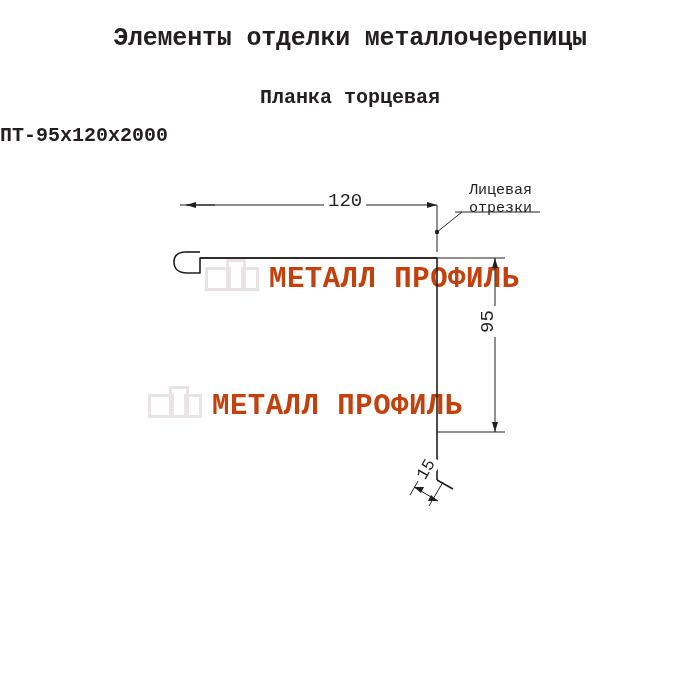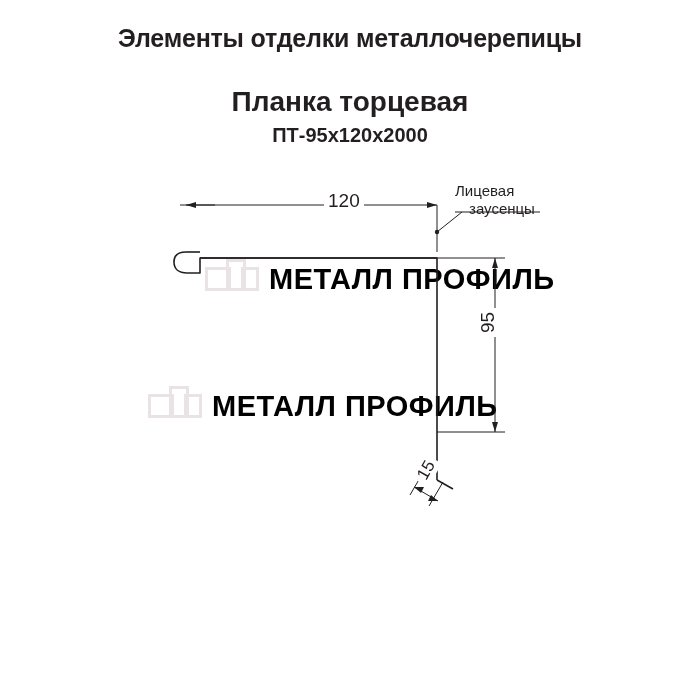--- a/index.html
+++ b/index.html
@@ -12,46 +12,46 @@
     background: #ffffff;
     font-family: "Liberation Sans", sans-serif;
     color: #231f20;
     position: relative;
     overflow: hidden;
   }
   .page {
     position: relative;
     width: 632px;
     height: 700px;
+    font-family: Liberation Mono, monospace;
   }
   .title-main {
     position: absolute;
     top: 24px;
     left: 0;
     width: 700px;
     text-align: center;
     font-size: 25px;
     font-weight: bold;
     letter-spacing: -0.2px;
   }
   .title-sub {
     position: absolute;
     top: 86px;
     left: 0;
     width: 700px;
     text-align: center;
-    font-size: 28px;
+    font-size: 20px;
     font-weight: bold;
   }
   .title-code {
     position: absolute;
     top: 124px;
     left: 0;
     width: 700px;
-    text-align: center;
     font-size: 20px;
     font-weight: bold;
   }
   
   .wm {
     position: absolute;
     display: flex;
     align-items: center;
     opacity: 1;
     pointer-events: none;
@@ -69,21 +69,21 @@
     position: absolute;
     border: 3px solid #e9e3e6;
     box-sizing: border-box;
   }
   .wm .wm-mark .b1 { left: 0; top: 12px; width: 26px; height: 24px; }
   .wm .wm-mark .b2 { left: 21px; top: 4px; width: 20px; height: 32px; }
   .wm .wm-mark .b3 { left: 36px; top: 12px; width: 18px; height: 24px; }
   .wm .wm-text {
     font-size: 29px;
     font-weight: bold;
-    color: #000000;
+    color: #c2410c;
     letter-spacing: 0.5px;
     white-space: nowrap;
   }
   #wm1 { left: 205px; top: 255px; }
   #wm2 { left: 148px; top: 382px; }
 
   .drawing {
     position: absolute;
     left: 0;
     top: 0;
@@ -99,21 +99,21 @@
   #label-120 { left: 285px; top: 190px; margin-left: 39px; }
   #label-95  { left: 477px; top: 337px; transform: rotate(-90deg); transform-origin: left top; }
   #label-15  { left: 411px; top: 477px; transform: rotate(-60deg); transform-origin: left top; font-size: 17px;}
   .face-label {
     position: absolute;
     left: 455px;
     top: 182px;
     font-size: 15px;
     line-height: 18px;
     color: #231f20;
-    text-align: left;
+    text-align: right;
     white-space: nowrap;
   }
   .footer {
     position: absolute;
     left: 18px;
     bottom: 14px;
     font-size: 13.5px;
     line-height: 20px;
     color: #231f20;
   }
@@ -178,19 +178,19 @@
     <circle cx="437" cy="232" r="2.2" fill="#231f20"></circle>
     <line x1="455" y1="212" x2="540" y2="212" stroke="#231f20" stroke-width="1"></line>
   </svg>
 
   <div class="dim-label" id="label-120">120</div>
   <div class="dim-label" id="label-95">95</div>
   <div class="dim-label" id="label-15">15</div>
 
   <div class="face-label">
     <div>Лицевая</div>
-    <div style="padding-left:14px">заусенцы</div>
+    <div style="padding-left:14px">отрезки</div>
   </div>
 
   <div class="footer">
   </div>
 
 </div>
 
 </body></html>

